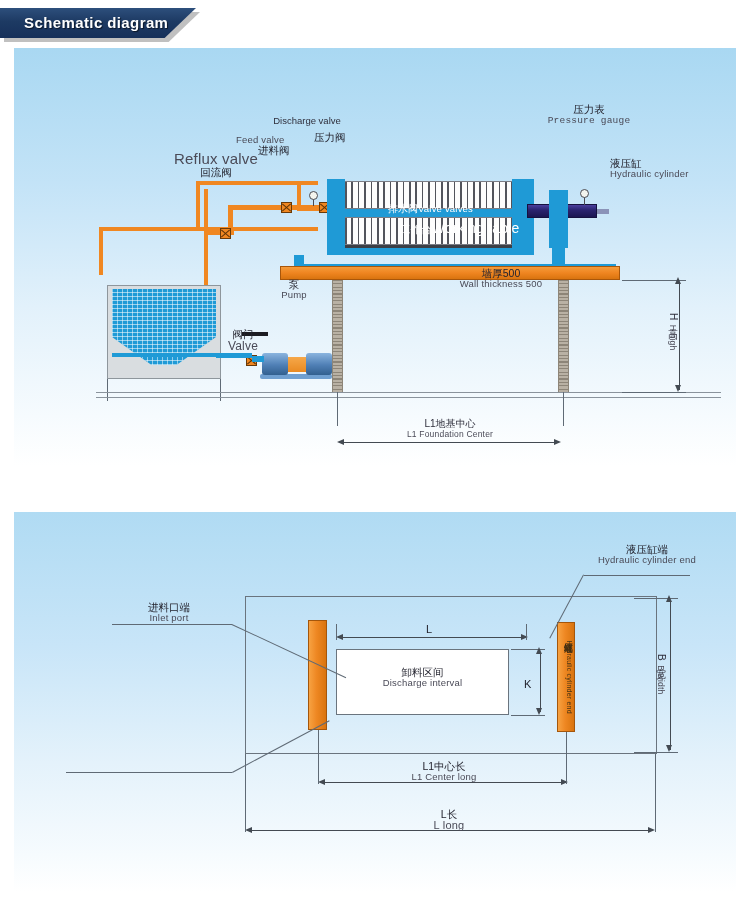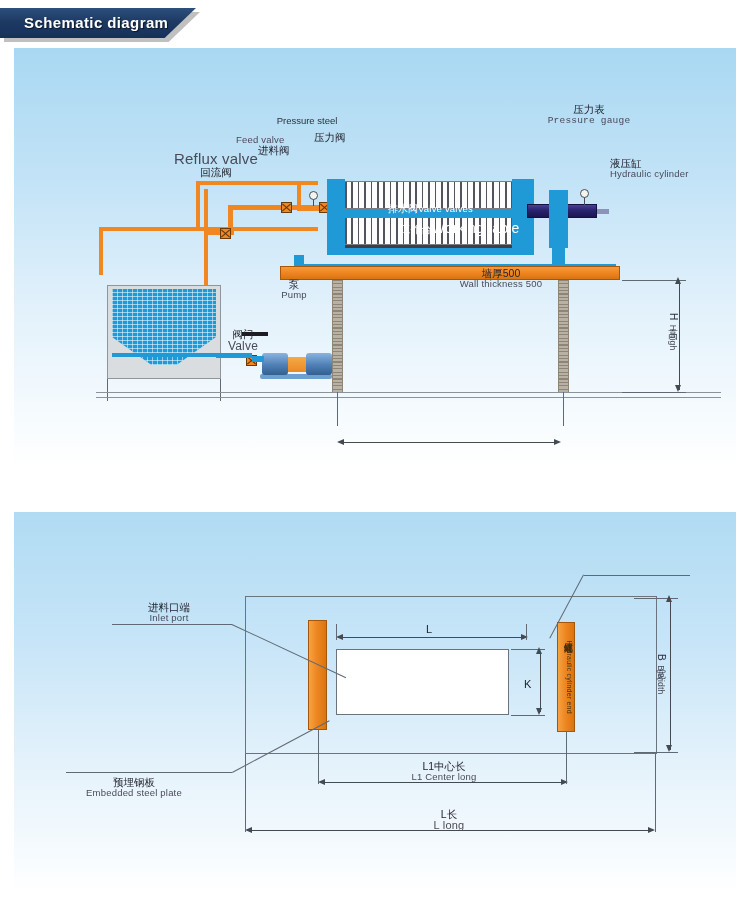--- a/index.html
+++ b/index.html
@@ -175,23 +175,27 @@
   <div class="vtxt" style="left:650px;top:265px;">
     <span class="cn">H高</span>
     <span class="en">H high</span>
   </div>
 
   <div class="arr">
     <div class="bar" style="position:absolute;left:328px;top:394px;width:216px;height:1px;"></div>
     <div class="ah ah-l" style="left:323px;top:391px;"></div>
     <div class="ah ah-r" style="left:540px;top:391px;"></div>
   </div>
+  <div class="lab ctr" style="left:366px;top:371px;width:140px;">
+    <div class="cn">L1地基中心</div>
+    <div class="en">L1 Foundation Center</div>
+  </div>
 
   <div class="lab ctr" style="left:238px;top:68px;width:110px;">
-    <div class="cn" style="font-size:9.5px;">Pressure steel</div>
+    <div class="cn" style="font-size:9.5px;">Discharge valve</div>
   </div>
   <div class="lab" style="left:300px;top:81px;font-family:Liberation Mono, monospace;">
     <span class="cn-b">压力阀</span>
   </div>
   <div class="lab" style="left:222px;top:82px;">
     <span class="en" style="font-size:9.5px;">Feed valve</span>
   </div>
   <div class="lab" style="left:244px;top:93px;">
     <span class="cn-b">进料阀</span>
   </div>
@@ -237,20 +241,24 @@
 
   <div class="d2-bar" style="left:294px;top:108px;width:19px;height:110px;"></div>
 
   <div class="d2-bar" style="left:543px;top:110px;width:18px;height:110px;"></div>
   <div class="vtxt" style="left:546px;top:124px;">
     <span class="cn" style="font-size:9px;color:#3a2a12;">液压缸端</span>
     <span class="en" style="font-size:7px;color:#4a3414;">Hydraulic cylinder end</span>
   </div>
 
   <div class="d2-box" style="left:322px;top:137px;width:173px;height:66px;"></div>
+  <div class="lab ctr" style="left:322px;top:155px;width:173px;">
+    <div class="cn-b">卸料区间</div>
+    <div class="en" style="font-size:9.5px;">Discharge interval</div>
+  </div>
 
   <div class="arr">
     <div class="bar" style="position:absolute;left:327px;top:125px;width:184px;height:1px;"></div>
     <div class="ah ah-l" style="left:322px;top:122px;"></div>
     <div class="ah ah-r" style="left:507px;top:122px;"></div>
   </div>
   <div class="lab ctr" style="left:360px;top:108px;width:110px;">
     <span class="cn-b" style="font-size:11px;">L</span>
   </div>
   <div class="ln vl" style="left:322px;top:112px;height:16px;"></div>
@@ -305,20 +313,20 @@
 
   <div class="ln hl" style="left:98px;top:112px;width:120px;"></div>
   <div class="leader" style="left:218px;top:112px;width:126px;transform:rotate(25deg);"></div>
   <div class="lab ctr" style="left:95px;top:90px;width:120px;">
     <div class="cn-b">进料口端</div>
     <div class="en" style="font-size:9.5px;">Inlet port</div>
   </div>
 
   <div class="ln hl" style="left:52px;top:260px;width:166px;"></div>
   <div class="leader" style="left:218px;top:260px;width:110px;transform:rotate(-28deg);"></div>
-  <div class="lab ctr" style="left:50px;top:265px;width:140px;">
-    <div class="cn-b">预埋钢板</div>
-    <div class="en" style="font-size:9.5px;">Embedded steel plate</div>
-  </div>
 
   <div class="ln hl" style="left:570px;top:63px;width:106px;"></div>
   <div class="leader" style="left:570px;top:63px;width:72px;transform:rotate(118deg);"></div>
+  <div class="lab ctr" style="left:568px;top:32px;width:130px;">
+    <div class="cn-b">液压缸端</div>
+    <div class="en" style="font-size:9.5px;">Hydraulic cylinder end</div>
+  </div>
 </div>
 
 </body></html>

